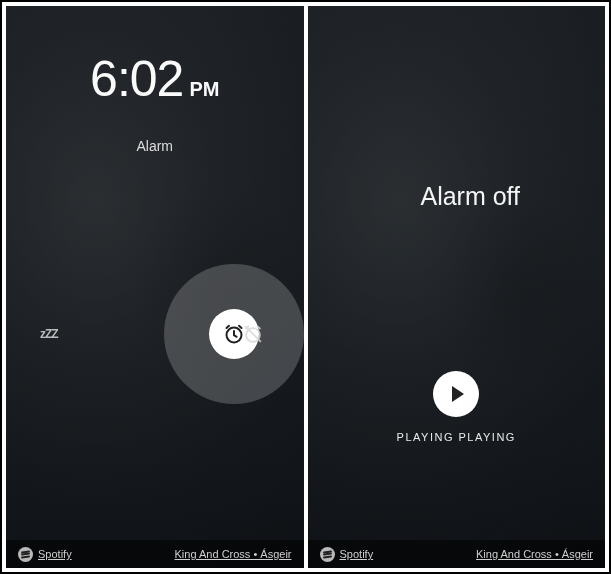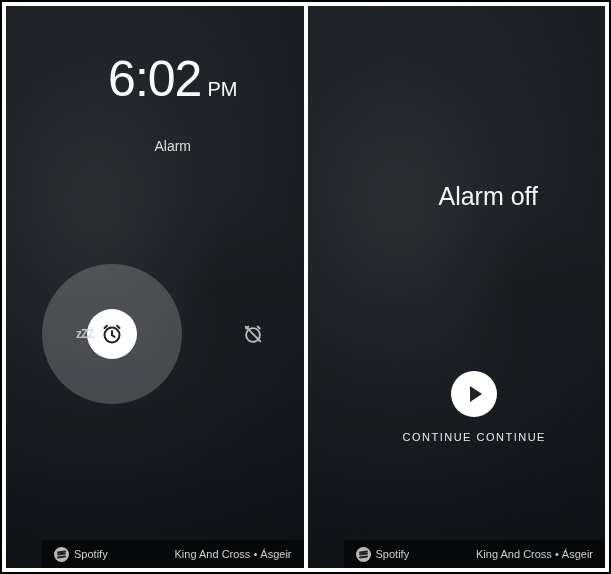--- a/index.html
+++ b/index.html
@@ -23,21 +23,20 @@
         rgba(60,65,72,0.45) 25%,
         rgba(40,45,52,0.35) 45%,
         rgba(25,30,36,0.0) 70%),
       radial-gradient(ellipse 40% 25% at 70% 50%,
         rgba(15,18,22,0.6) 0%,
         rgba(25,30,36,0.0) 70%),
       linear-gradient(180deg, #2a3037 0%, #232a30 40%, #1a2026 80%, #14181d 100%);
     color: #e9e9e9;
     display: flex;
     flex-direction: column;
-    padding-left: 36px;
   }
   .screen::after {
     content:"";
     position:absolute;
     inset:0;
     background: rgba(0,0,0,0.35);
     pointer-events:none;
   }
   .content {
     position: relative;
@@ -48,32 +47,32 @@
     align-items: center;
   }
   
   .clock {
     margin-top: 44px;
     display: flex;
     align-items: baseline;
     color: #fafafa;
   }
   .clock .time { font-size: 50px; font-weight: 300; letter-spacing: -1px; }
-  .clock .ampm { font-size: 20px; margin-left: 6px; font-weight: 400; }
+  .clock .ampm { font-size: 20px; margin-left: 6px; font-weight: 700; }
   .subtitle {
     margin-top: 30px;
     font-size: 14px;
     color: #dcdcdc;
   }
   .alarm-row {
     margin-top: 110px;
     width: 100%;
     display: flex;
     align-items: center;
-    justify-content: flex-start;
+    justify-content: flex-end;
     position: relative;
   }
   .snooze-icon, .dismiss-icon {
     position: absolute;
     color: #d8d8d8;
     opacity: 0.85;
   }
   .snooze-icon { left: 34px; font-size: 12px; letter-spacing: -1px; font-weight:700; }
   .dismiss-icon { right: 40px; }
   .alarm-disc {
@@ -132,20 +131,21 @@
     position: relative;
     z-index: 2;
     height: 28px;
     background: rgba(0,0,0,0.55);
     display: flex;
     align-items: center;
     justify-content: space-between;
     padding: 0 12px;
     font-size: 11px;
     color: #cfcfcf;
+    text-decoration: underline;
   }
   .spotify {
     display: flex;
     align-items: center;
     gap: 5px;
   }
   .spotify-logo {
     width: 15px; height: 15px;
     border-radius: 50%;
     background: #b9b9b9;
@@ -220,21 +220,21 @@
   </div>
 </div>
 
 <div class="screen">
   <div class="content">
     <div class="alarm-off">Alarm off</div>
 
     <div class="play-btn">
       <span class="play-triangle"></span>
     </div>
-    <div class="continue">CONTINUE CONTINUE</div>
+    <div class="continue">PLAYING PLAYING</div>
   </div>
 
   <div class="footer">
     <div class="spotify">
       <span class="spotify-logo">
           <span class="mid"></span>
         </span>
       <span>Spotify</span>
     </div>
     <span>King And Cross • Ásgeir</span>

